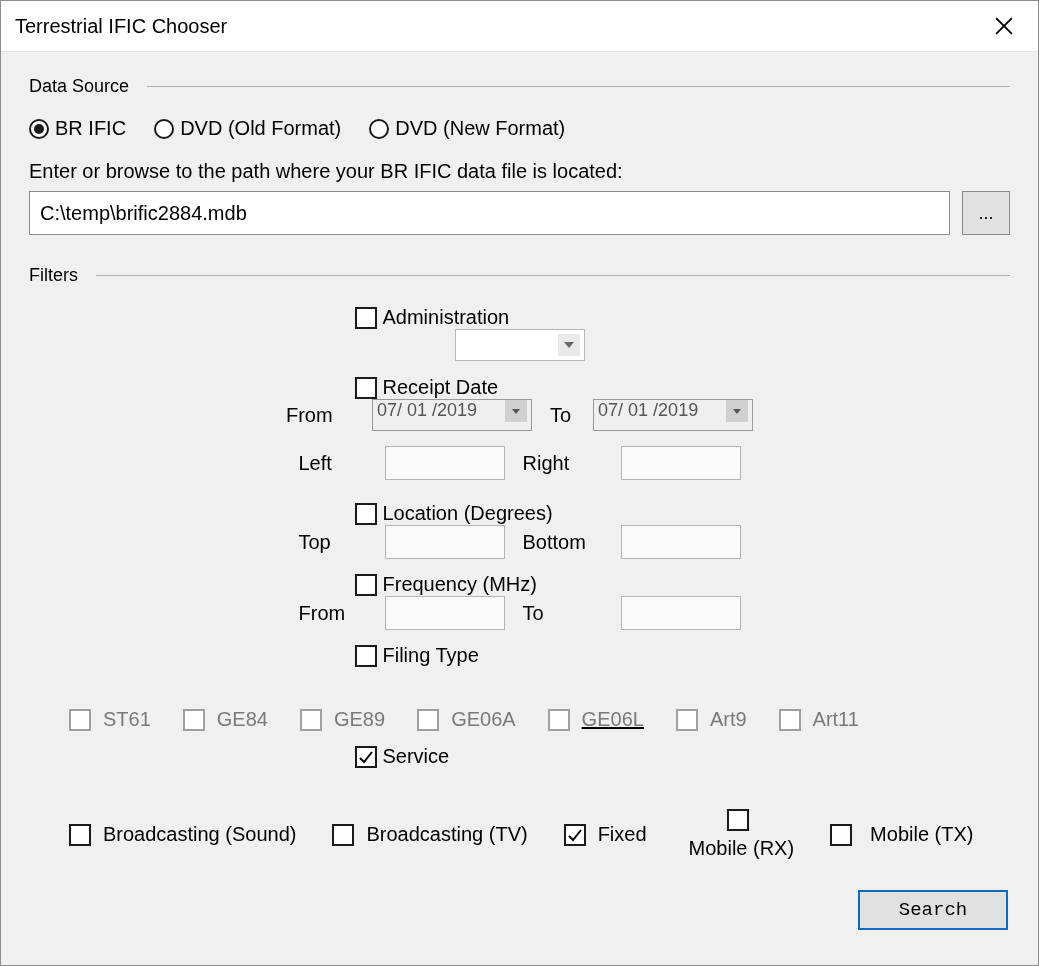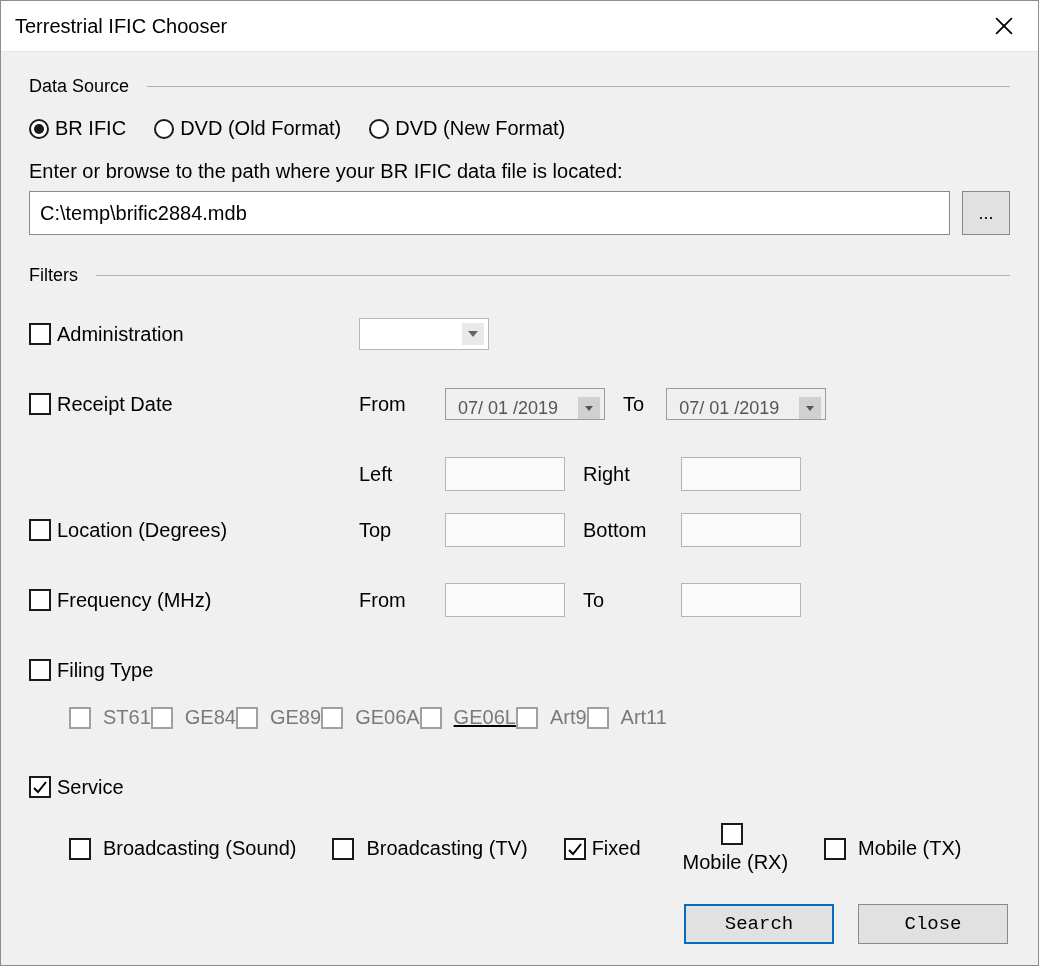--- a/index.html
+++ b/index.html
@@ -60,21 +60,21 @@
   .path-row { display: flex; gap: 12px; align-items: stretch; margin-bottom: 30px; }
   .path-input {
     flex: 1; height: 44px; border: 1px solid #8a8a8a; background: #fff;
     padding: 0 10px; font-size: 20px; font-family: inherit;
   }
   .browse-btn {
     width: 48px; height: 44px; border: 1px solid #8a8a8a; background: #e1e1e1;
     font-size: 18px; cursor: pointer; font-family: inherit;
   }
   .filters .row {
-    display: flex; align-items: center; min-height: 56px;
+    display: flex; align-items: center; min-height: 56px; flex-direction: column;
   }
   .cb {
     width: 22px; height: 22px; border: 2px solid #1a1a1a; background: #fff;
     display: inline-flex; align-items: center; justify-content: center; cursor: pointer;
     flex-shrink: 0;
   }
   .cb.disabled { border-color: #a0a0a0; background:#fff; cursor: default; }
   .cb.checked svg { width: 16px; height: 16px; }
   .cb svg { display: none; }
   .cb.checked svg { display: block; }
@@ -85,29 +85,29 @@
   .mid .lbl { font-size: 20px; width: 68px; text-align: left; }
   .mid .lbl.short { width: auto; margin-right: 4px; }
   .combo {
     width: 130px; height: 32px; border: 1px solid #b8b8b8; background: #fff;
     display: inline-flex; align-items: center; justify-content: flex-end; padding: 0 4px;
     color: #666;
   }
   .combo .chev { width: 22px; height: 22px; background:#e9e9e9; display:flex; align-items:center; justify-content:center; }
   .datebox {
     width: 160px; height: 32px; border: 1px solid #9a9a9a; background: #efefef;
-    display: inline-flex; align-items: flex-end; padding: 0 4px 0 12px; color:#555; font-size:18px;
+    display: inline-flex; align-items: flex-start; padding: 0 4px 0 4px; color:#555; font-size:18px;
     justify-content: space-between;
   }
   .datebox .dd { width: 22px; height: 22px; background:#d0d0d0; display:flex; align-items:center; justify-content:center; }
   .numbox {
     width: 120px; height: 34px; border: 1px solid #b5b5b5; background:#fafafa;
   }
   .sub-cbs {
-    display: flex; align-items: flex-start; padding-left: 40px; margin-top: 8px; margin-bottom: 16px; flex-wrap: wrap;
+    display: flex; gap: 32px; align-items: flex-start; padding-left: 40px; margin-top: 8px; flex-wrap: wrap;
   }
   .service-cbs {
     display: flex; gap: 36px; align-items: center; padding-left: 40px; margin-top: 8px; flex-wrap: wrap;
   }
   .btn-row {
     display: flex; justify-content: flex-end; gap: 24px; margin-top: 30px; padding-right: 2px;
   }
   .btn {
     width: 150px; height: 40px; font-size: 19px; font-family: Liberation Mono, monospace;
     border: 1px solid #8a8a8a; background: #e1e1e1; cursor: pointer;
@@ -302,39 +302,38 @@
       </div>
       <div class="service-cbs">
         <span style="display:inline-flex;align-items:center;gap:6px;">
             <span class="cb"></span>
             <span class="cb-label">Broadcasting (Sound)</span>
           </span>
         <span style="display:inline-flex;align-items:center;gap:6px;text-align:center;">
             <span class="cb"></span>
             <span class="cb-label">Broadcasting (TV)</span>
           </span>
-        <span style="display:inline-flex;align-items:center;gap:0;">
+        <span style="display:inline-flex;align-items:center;gap:6px;">
             <span class="cb checked">
               <svg viewBox="0 0 16 16">
                 <polyline points="2,9 6,13 14,3" fill="none" stroke="#000" stroke-width="2"></polyline>
               </svg>
             </span>
             <span class="cb-label">Fixed</span>
           </span>
         <span style="display:inline-flex;align-items:center;gap:6px;flex-direction:column;">
             <span class="cb"></span>
             <span class="cb-label">Mobile (RX)</span>
           </span>
-        <span style="display:inline-flex;align-items:center;gap:6px;">
+        <span style="display:inline-flex;align-items:center;gap:12px;">
             <span class="cb"></span>
             <span class="cb-label">Mobile (TX)</span>
           </span>
       </div>
 
     </div>
 
     <div class="btn-row">
       <button class="btn primary">Search</button>
-      <button class="btn">Close</button>
     </div>
 
   </div>
 </div>
 
 </body></html>

